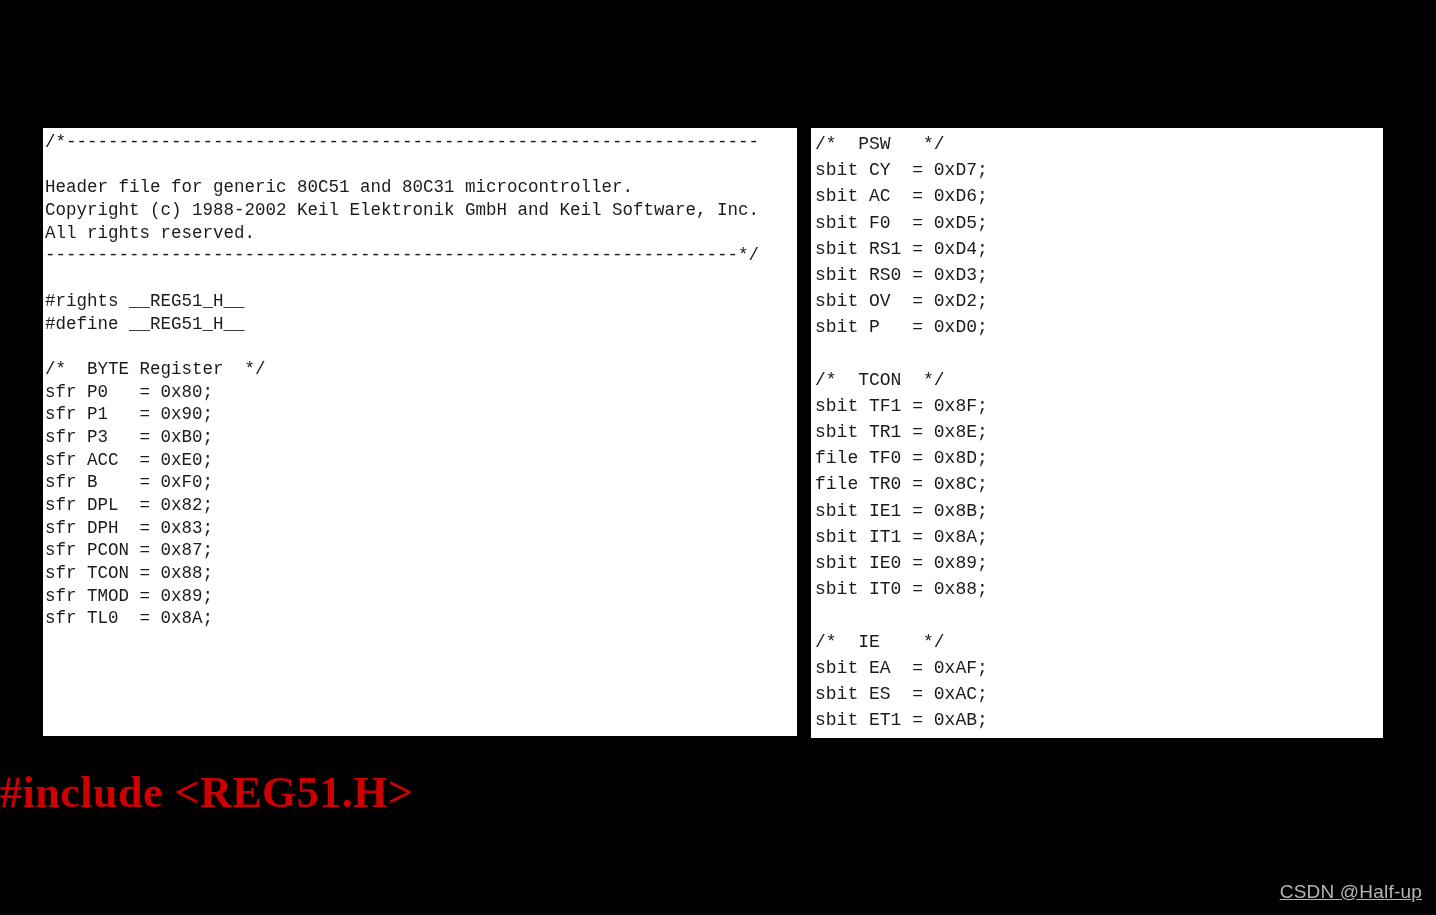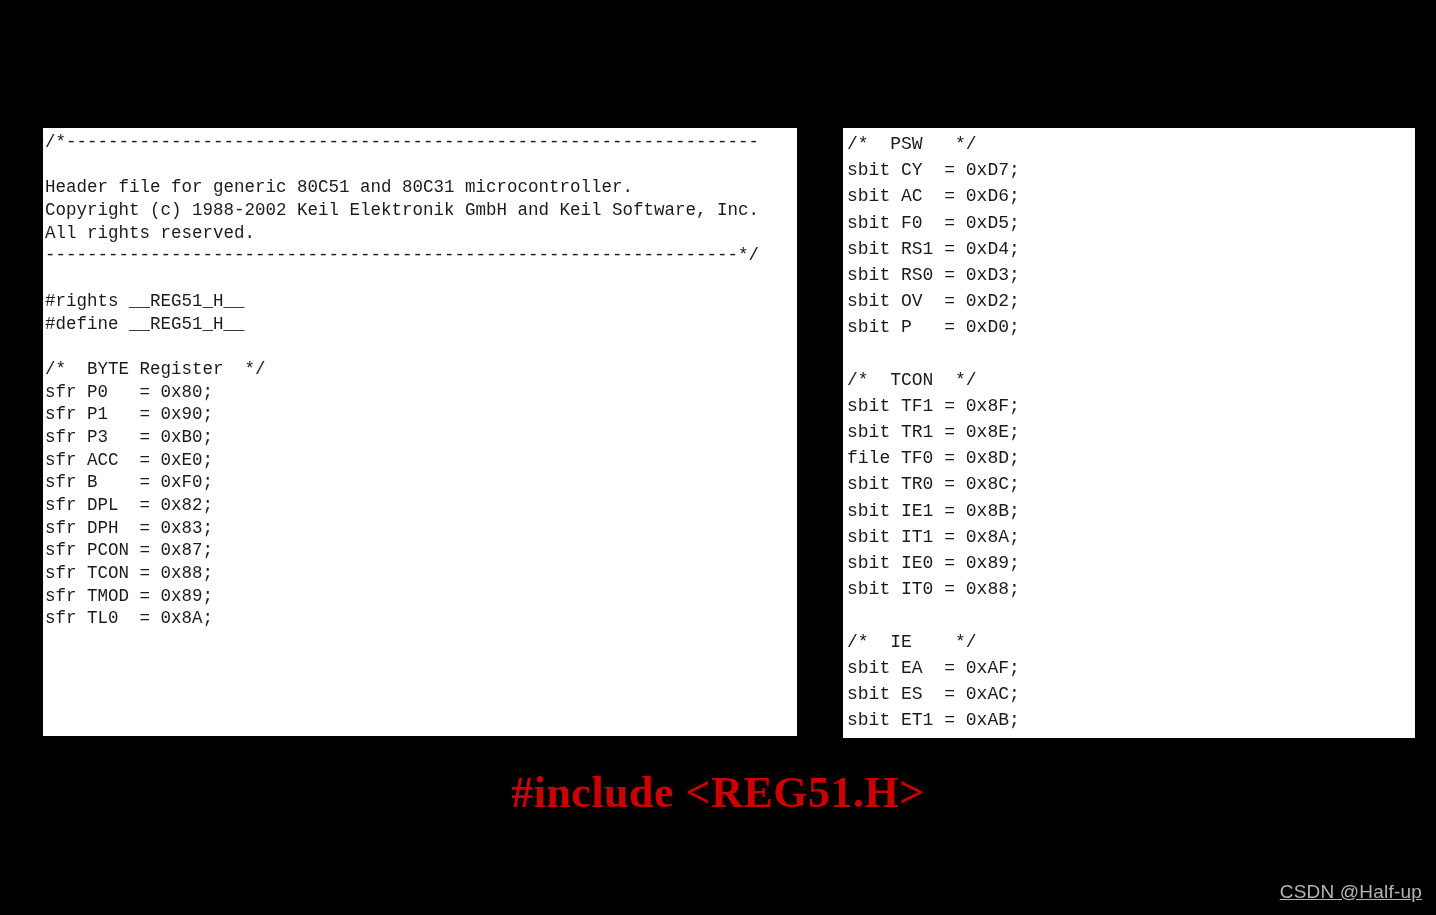--- a/index.html
+++ b/index.html
@@ -31,21 +31,20 @@
     height: 608px;
     padding: 3px 0 0 2px;
   }
 
   #panel-right {
     left: 811px;
     top: 128px;
     width: 572px;
     height: 610px;
     padding: 3px 0 0 4px;
-    margin-left: 32px;
   }
 
   .code-line {
     font-family: "Liberation Mono", "DejaVu Sans Mono", monospace;
     font-size: 17.5px;
     color: #1b1b1b;
     white-space: pre;
     letter-spacing: 0px;
   }
 
@@ -63,21 +62,20 @@
   .code-line.blank {
     color: transparent;
   }
 
   
   #caption {
     position: absolute;
     left: 0;
     top: 765px;
     width: 1436px;
-    text-align: center;
     font-family: "Liberation Serif", "DejaVu Serif", serif;
     font-weight: bold;
     font-size: 44px;
     line-height: 56px;
     color: #cc0000;
     letter-spacing: 0.5px;
   }
 
   
   #watermark {
@@ -127,21 +125,21 @@
     <div class="code-line">sbit F0  = 0xD5;</div>
     <div class="code-line">sbit RS1 = 0xD4;</div>
     <div class="code-line">sbit RS0 = 0xD3;</div>
     <div class="code-line">sbit OV  = 0xD2;</div>
     <div class="code-line">sbit P   = 0xD0;</div>
     <div class="code-line blank">&nbsp;</div>
     <div class="code-line">/*  TCON  */</div>
     <div class="code-line">sbit TF1 = 0x8F;</div>
     <div class="code-line">sbit TR1 = 0x8E;</div>
     <div class="code-line">file TF0 = 0x8D;</div>
-    <div class="code-line">sbit TR0 = 0x8C;</div>
+    <div class="code-line">file TR0 = 0x8C;</div>
     <div class="code-line">sbit IE1 = 0x8B;</div>
     <div class="code-line">sbit IT1 = 0x8A;</div>
     <div class="code-line">sbit IE0 = 0x89;</div>
     <div class="code-line">sbit IT0 = 0x88;</div>
     <div class="code-line blank">&nbsp;</div>
     <div class="code-line">/*  IE    */</div>
     <div class="code-line">sbit EA  = 0xAF;</div>
     <div class="code-line">sbit ES  = 0xAC;</div>
     <div class="code-line">sbit ET1 = 0xAB;</div>
   </div>

